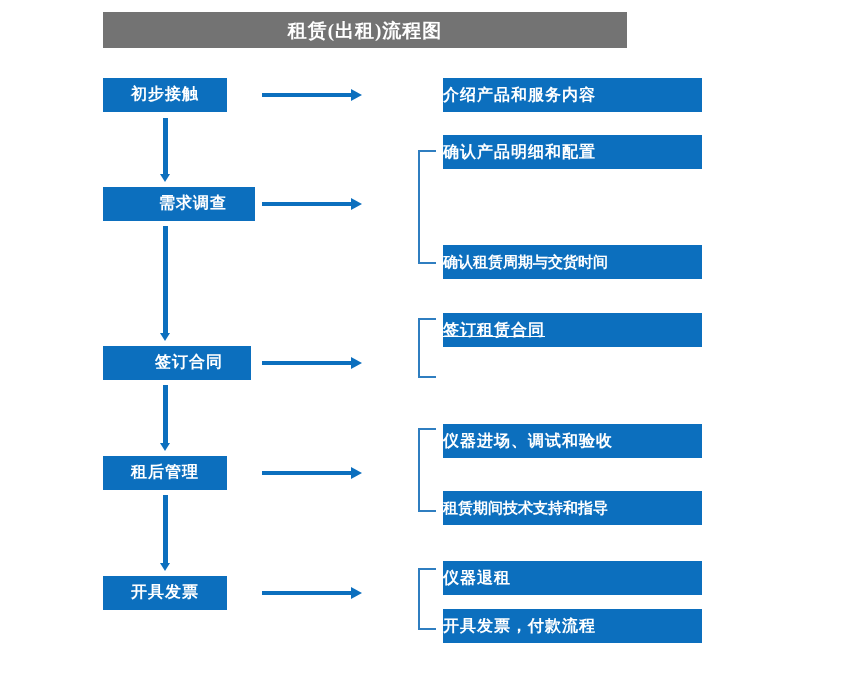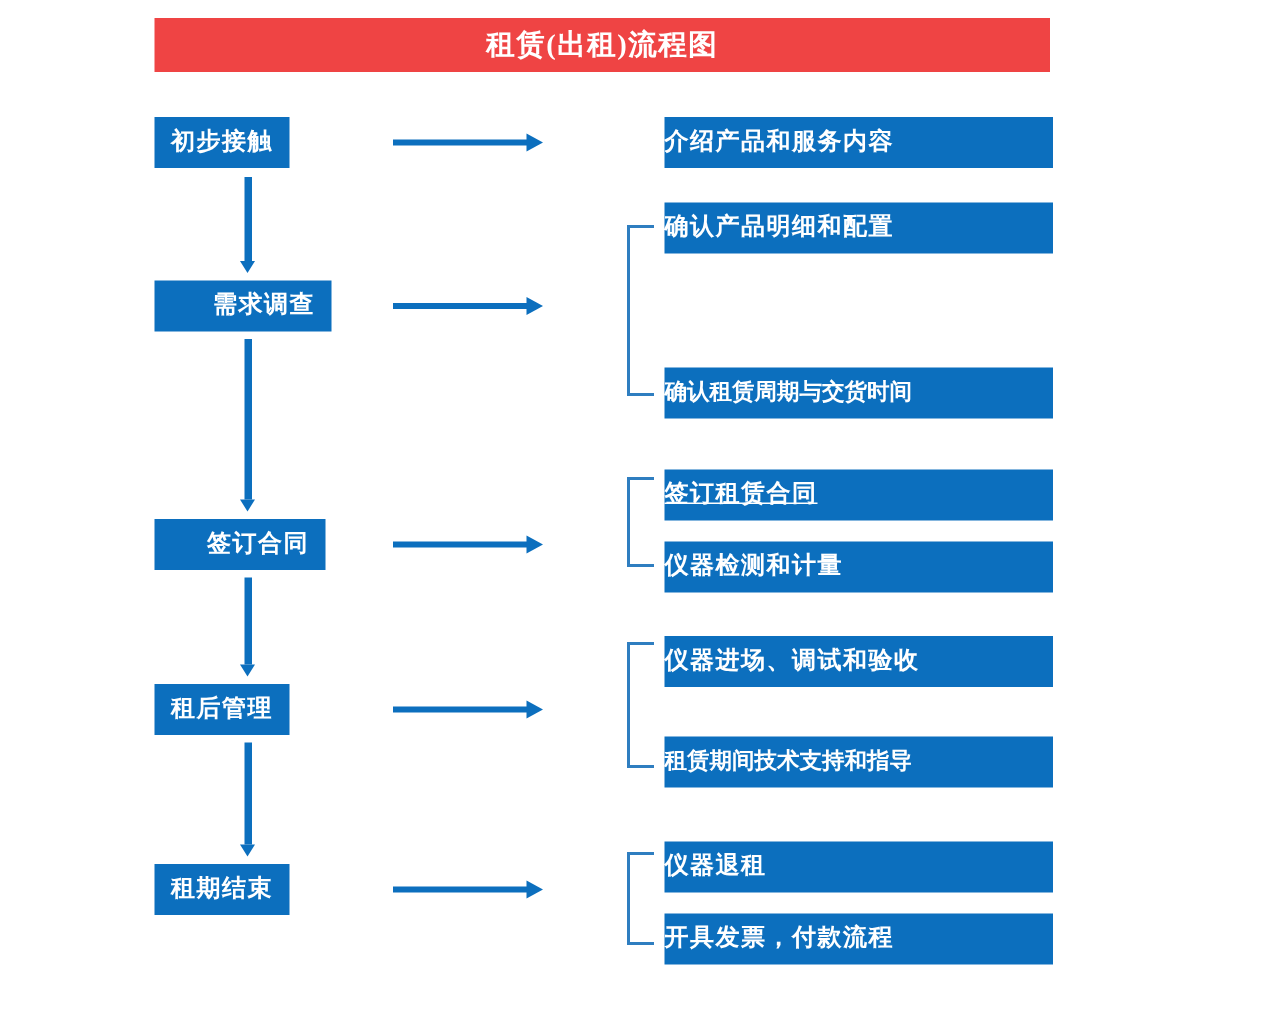--- a/index.html
+++ b/index.html
@@ -17,38 +17,38 @@
     height: 688px;
     background: #ffffff;
     overflow: hidden;
   }
 
   
   .title-bar {
     position: absolute;
     left: 103px;
     top: 12px;
-    width: 597px;
+    width: 524px;
     height: 36px;
-    background: #ef4444;
+    background: #737373;
     color: #ffffff;
     font-size: 19px;
     font-weight: bold;
     display: flex;
     align-items: center;
     justify-content: center;
     letter-spacing: 1px;
     line-height: 1;
   }
 
   
   .stage-box {
     position: absolute;
     left: 103px;
-    width: 90px;
+    width: 124px;
     height: 34px;
     background: #0c6fbe;
     color: #ffffff;
     font-size: 16px;
     font-weight: bold;
     display: flex;
     align-items: center;
     justify-content: center;
     letter-spacing: 1px;
     line-height: 1;
@@ -147,21 +147,21 @@
   <div class="title-bar">租赁(出租)流程图</div>
 
   <div class="stage-box" style="top:78px;">初步接触</div>
 
   <div class="stage-box" style="top:187px;padding-left:28px;">需求调查</div>
 
   <div class="stage-box" style="top:346px;padding-left:24px;">签订合同</div>
 
   <div class="stage-box" style="top:456px;">租后管理</div>
 
-  <div class="stage-box" style="top:576px;">租期结束</div>
+  <div class="stage-box" style="top:576px;">开具发票</div>
 
   <div class="down-arrow" style="top:118px; height:64px;">
     <div class="shaft" style="height:56px;"></div>
     <div class="head" style="top:56px;"></div>
   </div>
 
   <div class="down-arrow" style="top:226px; height:115px;">
     <div class="shaft" style="height:107px;"></div>
     <div class="head" style="top:107px;"></div>
   </div>
@@ -207,21 +207,20 @@
 
   <div class="detail-box" style="top:78px;">介绍产品和服务内容</div>
 
   <div class="detail-box" style="top:135px;">确认产品明细和配置</div>
 
 
   <div class="detail-box wide" style="top:245px;">确认租赁周期与交货时间</div>
 
   <div class="detail-box" style="top:313px;text-decoration:underline;">签订租赁合同</div>
 
-  <div class="detail-box" style="top:361px;">仪器检测和计量</div>
 
   <div class="detail-box" style="top:424px;">仪器进场、调试和验收</div>
 
   <div class="detail-box wide" style="top:491px;">租赁期间技术支持和指导</div>
 
   <div class="detail-box" style="top:561px;">仪器退租</div>
 
   <div class="detail-box" style="top:609px;">开具发票，付款流程</div>
 
 </div>

